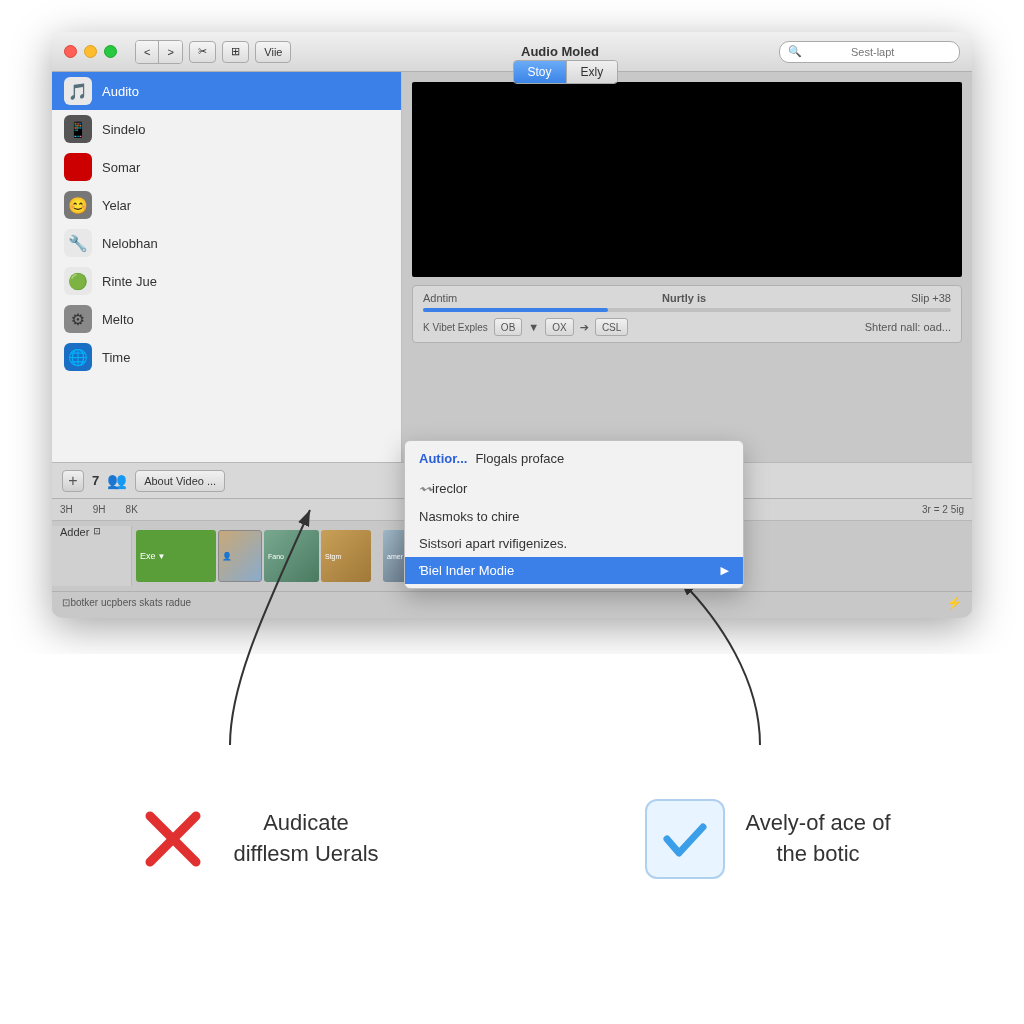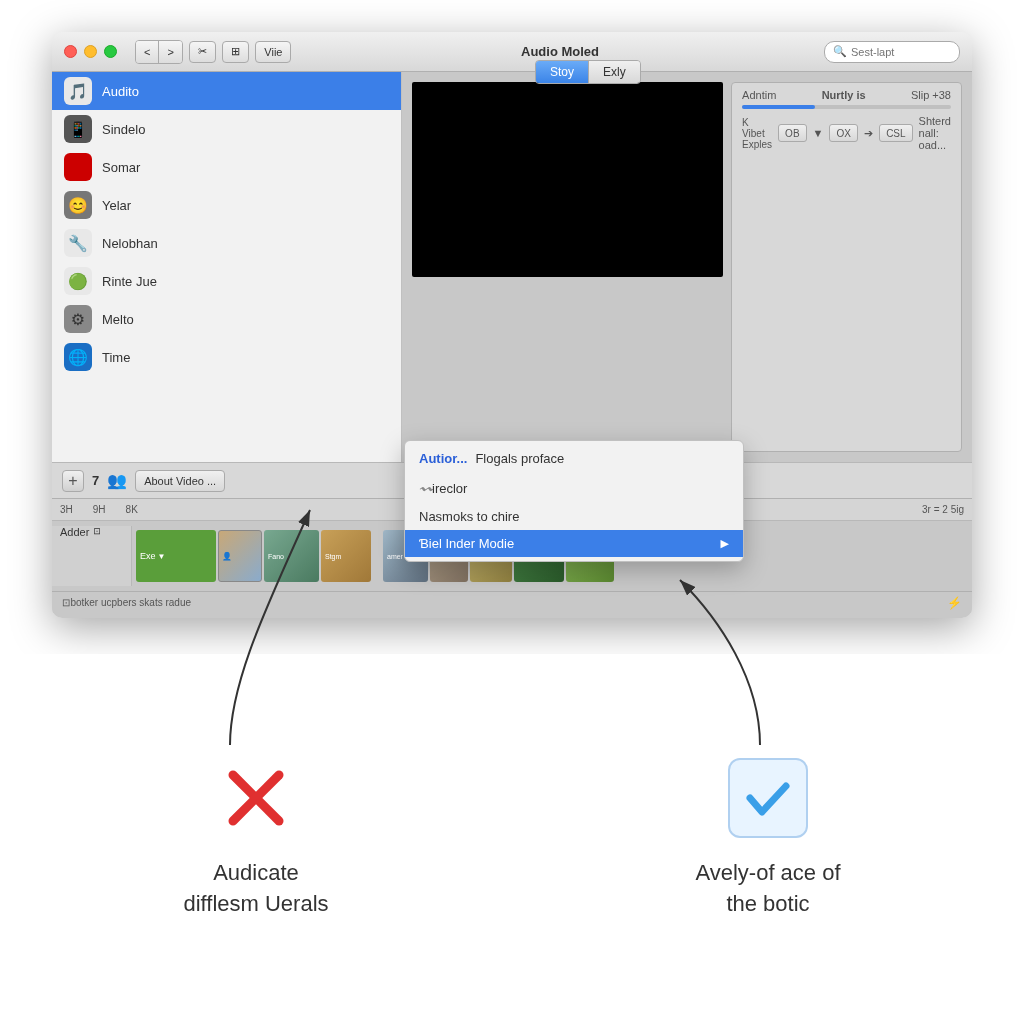--- a/index.html
+++ b/index.html
@@ -124,20 +124,21 @@
       height: 22px;
       gap: 4px;
     }
     .search-box input {
       border: none;
       outline: none;
       background: transparent;
       font-size: 11px;
       color: #999;
       width: 100px;
+      margin-left: 45px;
     }
     .search-icon-char { font-size: 11px; color: #999; }
 
     
     .main-content {
       display: flex;
       height: 390px;
     }
 
     
@@ -179,21 +180,21 @@
     .icon-nelobhan { background: #e8e8e8; }
     .icon-rinte { background: #e8e8e8; }
     .icon-melto { background: #888; }
     .icon-time { background: #1a6ec4; }
 
     
     .preview-area {
       flex: 1;
       background: #c8c8c8;
       display: flex;
-      flex-direction: row;
+      flex-direction: column;
       padding: 10px;
       gap: 8px;
     }
     .video-preview {
       background: #000;
       width: 100%;
       height: 195px;
       border-radius: 2px;
     }
     .transport-bar {
@@ -392,21 +393,20 @@
       height: 370px;
       background: #fff;
       display: flex;
       align-items: center;
       justify-content: center;
       gap: 0;
     }
     .annotation-col {
       flex: 1;
       display: flex;
-      flex-direction: column;
       align-items: center;
       justify-content: center;
       gap: 20px;
     }
     .x-mark {
       width: 80px;
       height: 80px;
       display: flex;
       align-items: center;
       justify-content: center;
@@ -592,20 +592,23 @@
       </div>
     </div>
     <div class="menu-item">
       <span>
         <span style="color:#888; font-style:italic;">〰</span>ireclor
       </span>
     </div>
     <div class="menu-item">
       <span>Nasmoks to chire</span>
     </div>
+    <div class="menu-item">
+      <span>Sistsori apart rvifigenizes.</span>
+    </div>
     <div class="menu-item highlighted">
       <span>
         <span>Ɓ</span>iel Inder Modie
       </span>
       <span class="menu-arrow">▶</span>
     </div>
   </div>
 </div>
 
 <div class="annotation-section">

